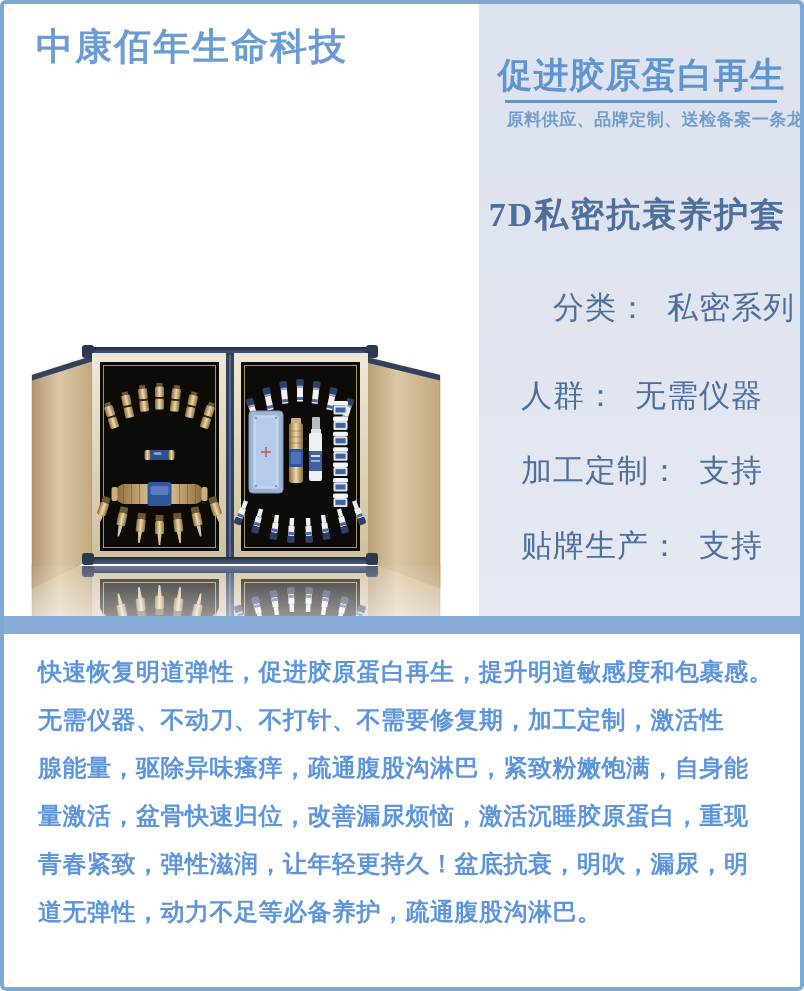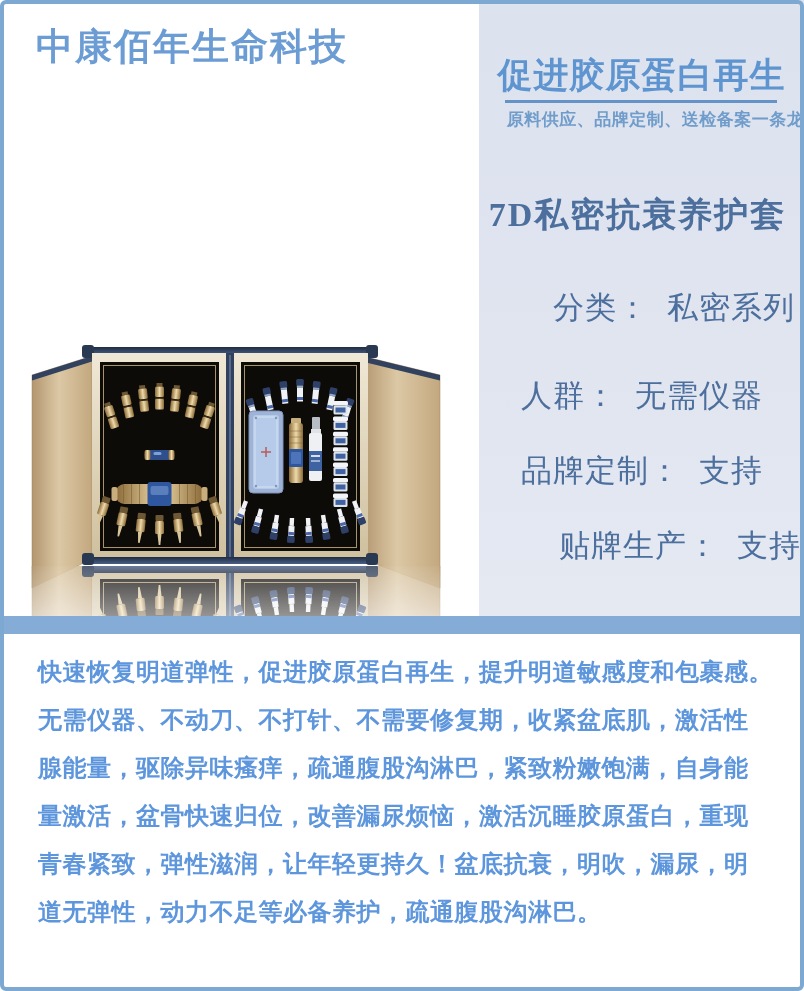--- a/index.html
+++ b/index.html
@@ -39,21 +39,21 @@
   }
   .spec-row{
     position:absolute;left:521px;width:280px;
     font-family:"Liberation Serif","DejaVu Serif",serif;
     font-size:31px;color:#4d6f9d;letter-spacing:1px;white-space:nowrap;
   }
   .spec-row .spec-value{margin-left:18px;}
   .spec-0{top:287px;margin-left:32px;}
   .spec-1{top:375px;}
   .spec-2{top:450px;}
-  .spec-3{top:525px;text-align:right;}
+  .spec-3{top:525px;}
   
   .divider{
     position:absolute;left:3px;right:3px;top:616px;height:18px;background:#84acd6;
   }
   
   .description{
     position:absolute;left:38px;top:648px;width:740px;
     font-size:24px;font-weight:700;color:#5d96dc;letter-spacing:0.5px;
     line-height:48px;
   }
@@ -70,21 +70,21 @@
 
   <div class="right-panel"></div>
   <div class="catalog-title">促进胶原蛋白再生</div>
   <div class="catalog-underline"></div>
   <div class="catalog-subtitle">原料供应、品牌定制、送检备案一条龙</div>
 
   <h1 class="product-title">7D私密抗衰养护套</h1>
 
   <div class="spec-row spec-0"><span>分类</span><span>：</span><span class="spec-value">私密系列</span></div>
   <div class="spec-row spec-1"><span>人群</span><span>：</span><span class="spec-value">无需仪器</span></div>
-  <div class="spec-row spec-2"><span>品牌定制</span><span>：</span><span class="spec-value">支持</span></div>
+  <div class="spec-row spec-2"><span>加工定制</span><span>：</span><span class="spec-value">支持</span></div>
   <div class="spec-row spec-3"><span>贴牌生产</span><span>：</span><span class="spec-value">支持</span></div>
 
   <svg class="photo" viewBox="0 0 415 272" xmlns="http://www.w3.org/2000/svg" xmlns:xlink="http://www.w3.org/1999/xlink">
     <defs>
       <linearGradient id="gFlap" x1="0" y1="0" x2="1" y2="0">
         <stop offset="0" stop-color="#b2966f"></stop>
           <stop offset="0.45" stop-color="#dcc8a5"></stop>
           <stop offset="1" stop-color="#c3a87f"></stop>
       </linearGradient>
       <linearGradient id="gFrame" x1="0" y1="0" x2="0" y2="1">
@@ -255,21 +255,21 @@
     <g clip-path="url(#reflClip)" opacity="0.85">
       <use href="#scene" xlink:href="#scene" transform="translate(0,440) scale(1,-1)"></use>
       <rect x="0" y="221" width="415" height="51" fill="url(#gFade)"></rect>
     </g>
   </svg>
 
   <div class="divider"></div>
 
   <div class="description">
     <div class="line">快速恢复明道弹性，促进胶原蛋白再生，提升明道敏感度和包裹感。</div>
-    <div class="line">无需仪器、不动刀、不打针、不需要修复期，收紧盆底肌，激活性</div>
+    <div class="line">无需仪器、不动刀、不打针、不需要修复期，加工定制，激活性</div>
     <div class="line">腺能量，驱除异味瘙痒，疏通腹股沟淋巴，紧致粉嫩饱满，自身能</div>
     <div class="line">量激活，盆骨快速归位，改善漏尿烦恼，激活沉睡胶原蛋白，重现</div>
     <div class="line">青春紧致，弹性滋润，让年轻更持久！盆底抗衰，明吹，漏尿，明</div>
     <div class="line">道无弹性，动力不足等必备养护，疏通腹股沟淋巴。</div>
   </div>
 
   <div class="frame"></div>
 </div>
 
 </body></html>

